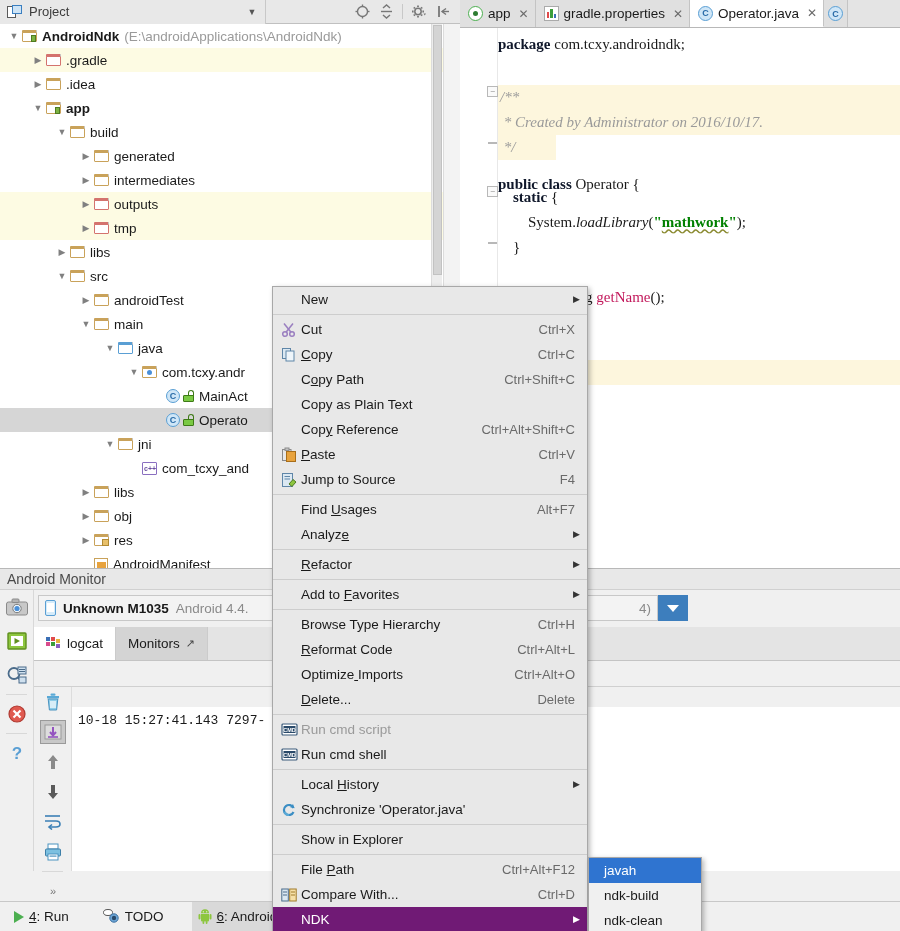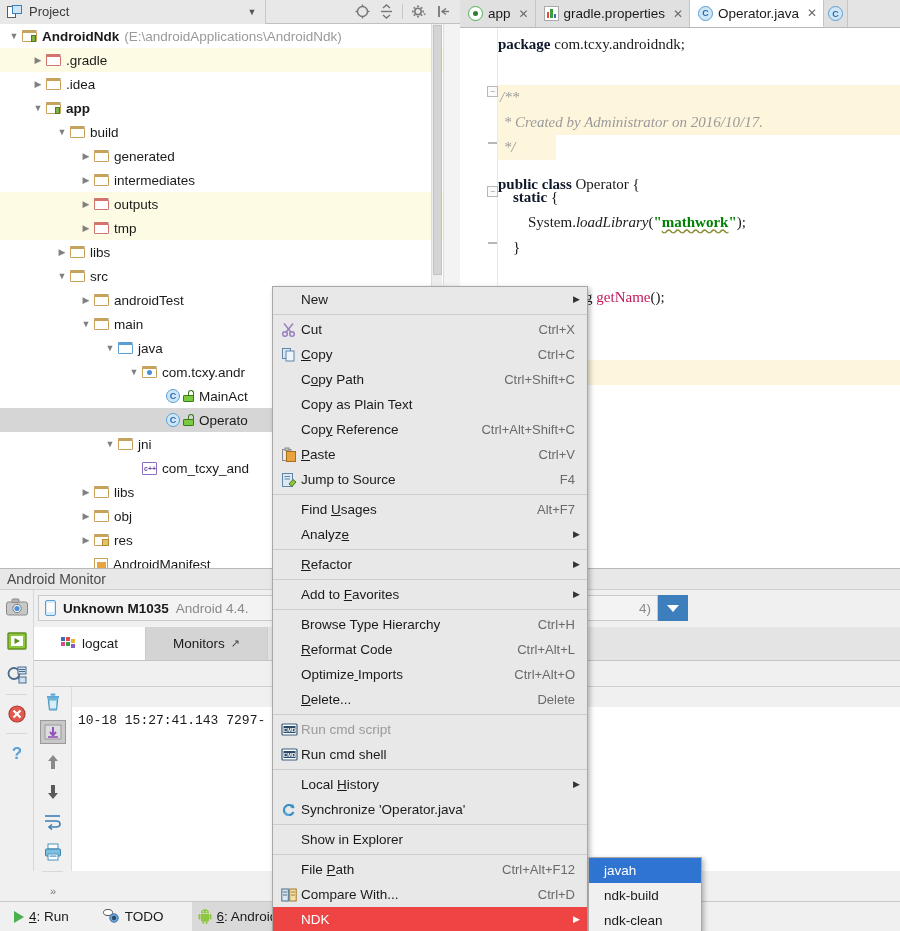--- a/index.html
+++ b/index.html
@@ -124,21 +124,21 @@
                 padding:0 6px; gap:7px; width:620px; margin-left:4px; font-size:13.5px; }
   .phone-ico { width:11px; height:16px; border:1.4px solid #5a9fd4; border-radius:2px; background:#d6ecfa; position:relative; flex:none; }
   .phone-ico::after{content:"";position:absolute;left:1.2px;top:2px;width:6.4px;height:9px;background:#fff;}
   #dev-name { font-weight:bold; color:#1a1a1a; }
   #dev-ver { color:#8a8a8a; }
   #dev-dd { width:30px; height:26px; background:#3d7ebd; display:flex; align-items:center; justify-content:center; margin-left:0px; }
   #dev-dd .car { width:0;height:0;border-left:6px solid transparent;border-right:6px solid transparent;border-top:7px solid #fff; }
 
   #subtabs { position:absolute; left:34px; top:58px; width:866px; height:34px; background:#e4e4e4;
              display:flex; align-items:flex-end; border-bottom:1px solid #c4c4c4; }
-  .stab { height:33px; display:flex; align-items:center; gap:6px; padding:0 27px; font-size:13.5px; border-right:1px solid #cbcbcb; }
+  .stab { height:33px; display:flex; align-items:center; gap:6px; padding:0 12px; font-size:13.5px; border-right:1px solid #cbcbcb; }
   .stab.active { background:#fff; }
   .stab.inactive { background:#d4d4d4; }
   .lc-ico{ width:15px;height:13px;position:relative;flex:none; }
   #filters-row { position:absolute; left:34px; top:92px; width:866px; height:26px; background:#f0f0f0; border-bottom:1px solid #d0d0d0; }
   #log-tools { position:absolute; left:34px; top:118px; width:38px; bottom:30px; background:#f0f0f0; border-right:1px solid #dcdcdc; }
   .lgtool { width:38px; height:30px; display:flex; align-items:center; justify-content:center; }
   .lgtool.sel { }
   .lgtool.sel .inner { width:26px;height:24px; background:#c8c8c8; border:1px solid #9a9a9a; display:flex;align-items:center;justify-content:center; }
   #log-text { position:absolute; left:72px; top:118px; right:0; bottom:30px; background:#fff;
               font-family:"Liberation Mono", monospace; font-size:13px; padding-top:4px; overflow:hidden; white-space:nowrap;margin-top:20px; }
@@ -149,21 +149,21 @@
                display:flex; align-items:center; padding-left:8px; gap:22px; font-size:13.5px; }
   .sbitem { display:flex; align-items:center; gap:5px; height:30px; padding:0 6px; }
   .sbitem.active { background:#d9d9d9; }
   .u { text-decoration: underline; }
   .play-tri { width:0;height:0;border-left:10px solid #4caf50;border-top:6px solid transparent;border-bottom:6px solid transparent; }
 
   
   #ctxmenu { position:absolute; left:272px; top:286px; width:316px; background:#e8e8e8;
              border:1px solid #a8a8a8; box-shadow:2px 2px 5px rgba(0,0,0,0.28); z-index:50; }
   .mi { height:25px; display:flex; align-items:center; font-size:13.5px; color:#1a1a1a; position:relative; padding-left:4px; }
-  .mi.hl { background:#ef4444; color:#fff; }
+  .mi.hl { background:#701a75; color:#fff; }
   .mi.disabled { color:#9a9a9a; }
   .mi .micon { width:24px; height:20px; display:flex; align-items:center; justify-content:center; flex:none; }
   .mi .mlabel { flex:1; }
   .mi .mkey { color:#6a6a6a; padding-right:12px; font-size:13px; }
   .mi .marrow { position:absolute; right:7px; top:0; height:25px; line-height:25px; color:#333; font-size:9px; }
   .mi.hl .marrow { color:#fff; }
   .msep { height:1px; background:#cdcdcd; margin:2px 0; }
 
   #submenu { position:absolute; left:588px; top:857px; width:114px; background:#f0f0f0;
              border:1px solid #a8a8a8; box-shadow:2px 2px 5px rgba(0,0,0,0.28); z-index:60; }

